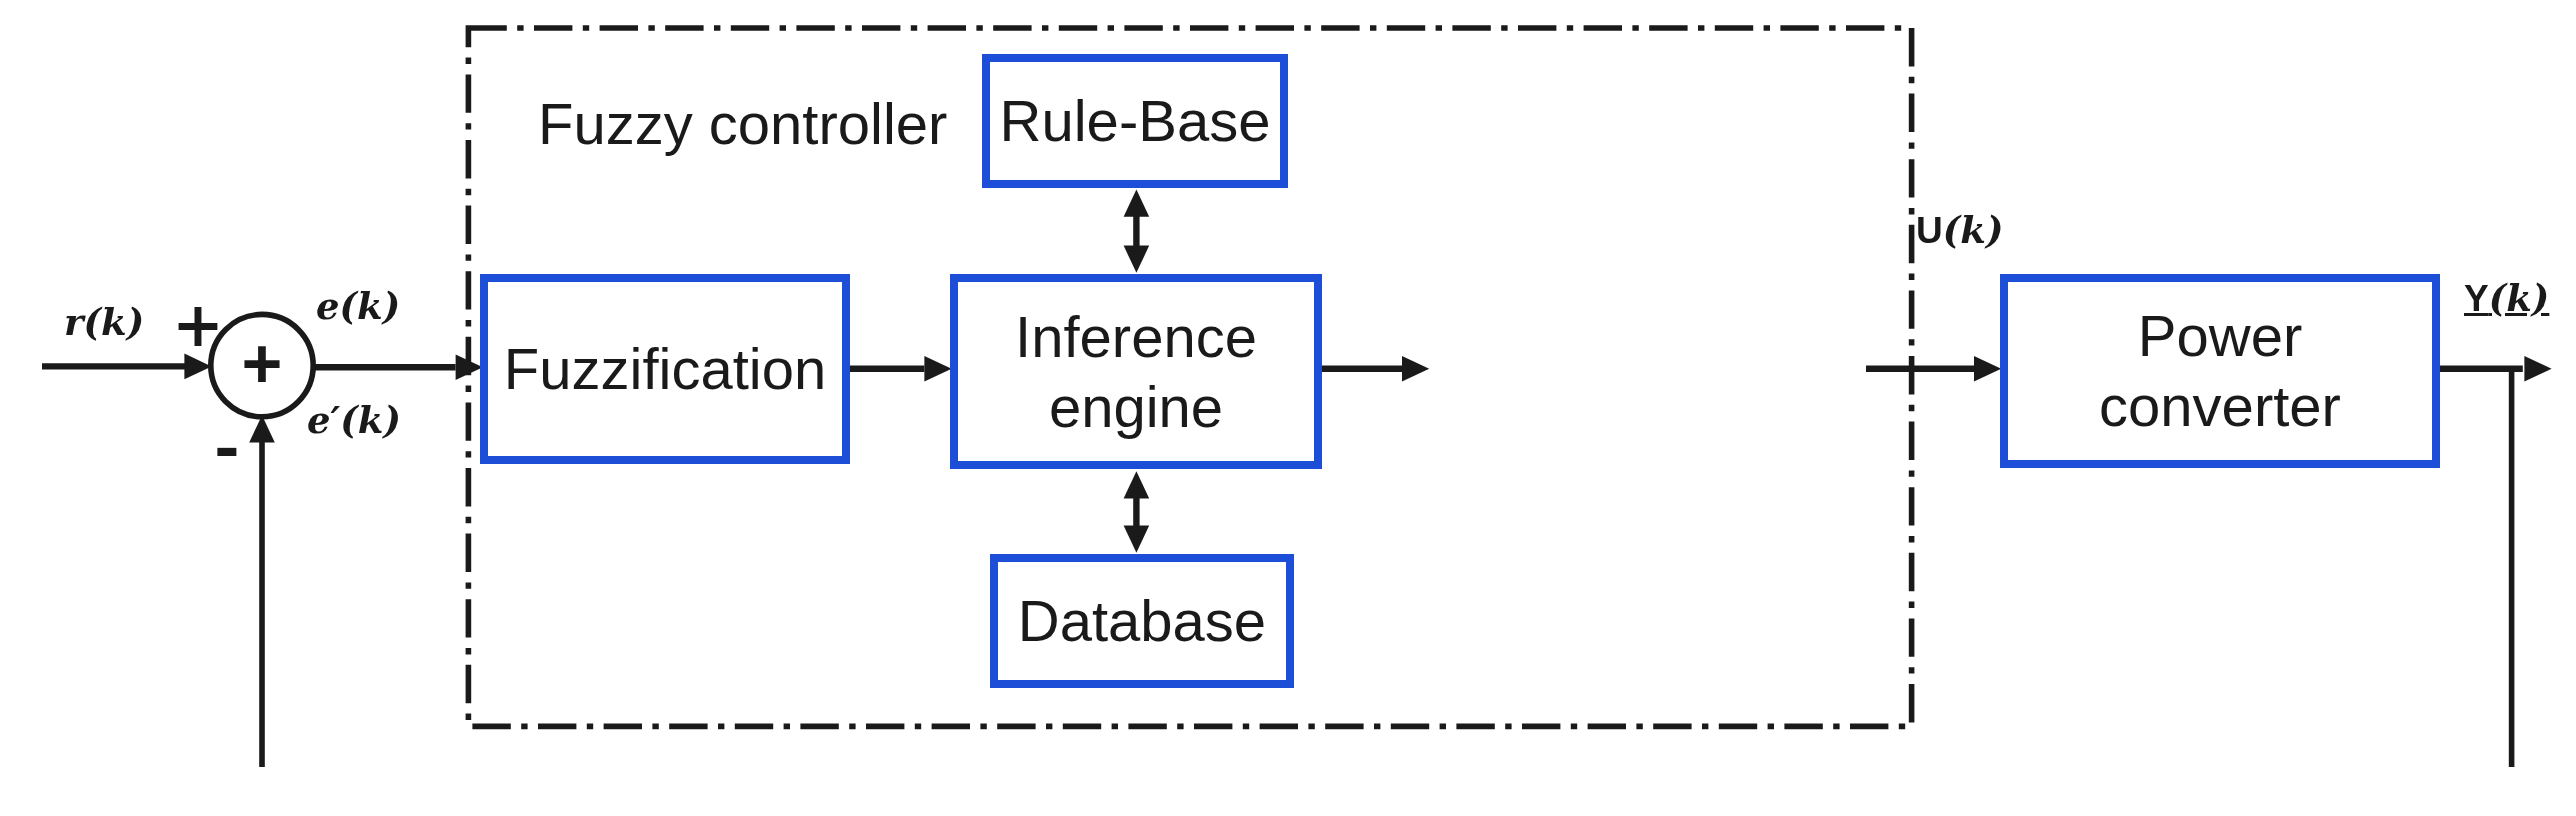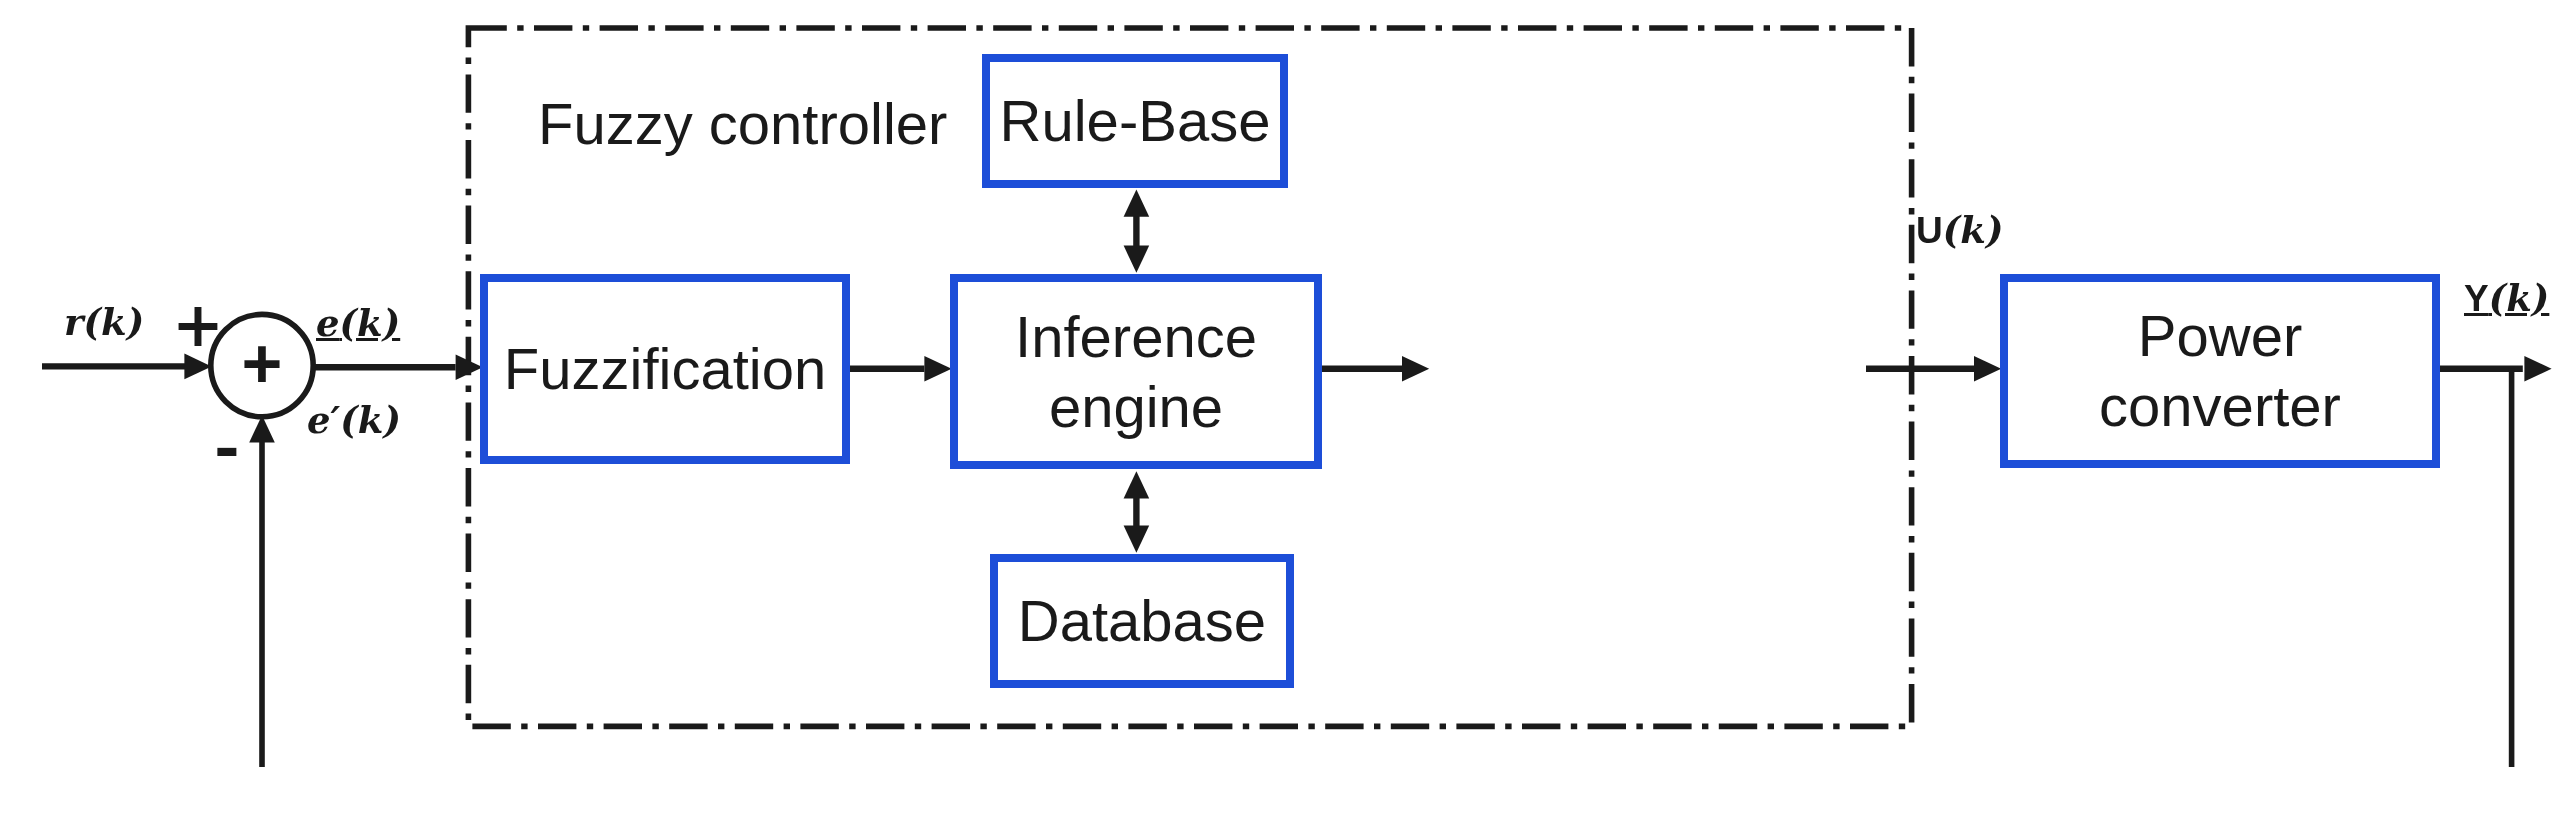--- a/index.html
+++ b/index.html
@@ -71,21 +71,21 @@
   }
   
   .blk-fuzzification   { left: 458px;  top: 274px; width: 370px; height: 190px; align-items: center; }
   .blk-inference       { left: 928px; top: 274px; width: 372px; height: 195px; }
   .blk-rulebase        { left: 960px; top: 54px;  width: 306px; height: 134px; }
   .blk-database        { left: 968px; top: 554px; width: 304px; height: 134px; }
   .blk-defuzzification { left: 1406px; top: 274px; width: 438px; height: 194px; }
   .blk-power           { left: 1978px; top: 274px; width: 440px; height: 194px; }
   
   .lbl-r  { left: 42px;   top: 300px; }
-  .lbl-e  { left: 294px;  top: 301px; text-decoration: underline; }
+  .lbl-e  { left: 294px;  top: 284px; }
   .lbl-ep { left: 285px;  top: 398px; }
   .lbl-u  { left: 1894px; top: 208px; }
   .lbl-y  { left: 2442px; top: 276px; text-decoration: underline; }
 </style>
 </head>
 <body>
 
 <div class="diagram">
 
   <svg class="svg-layer" viewBox="0 0 3220 1020">

